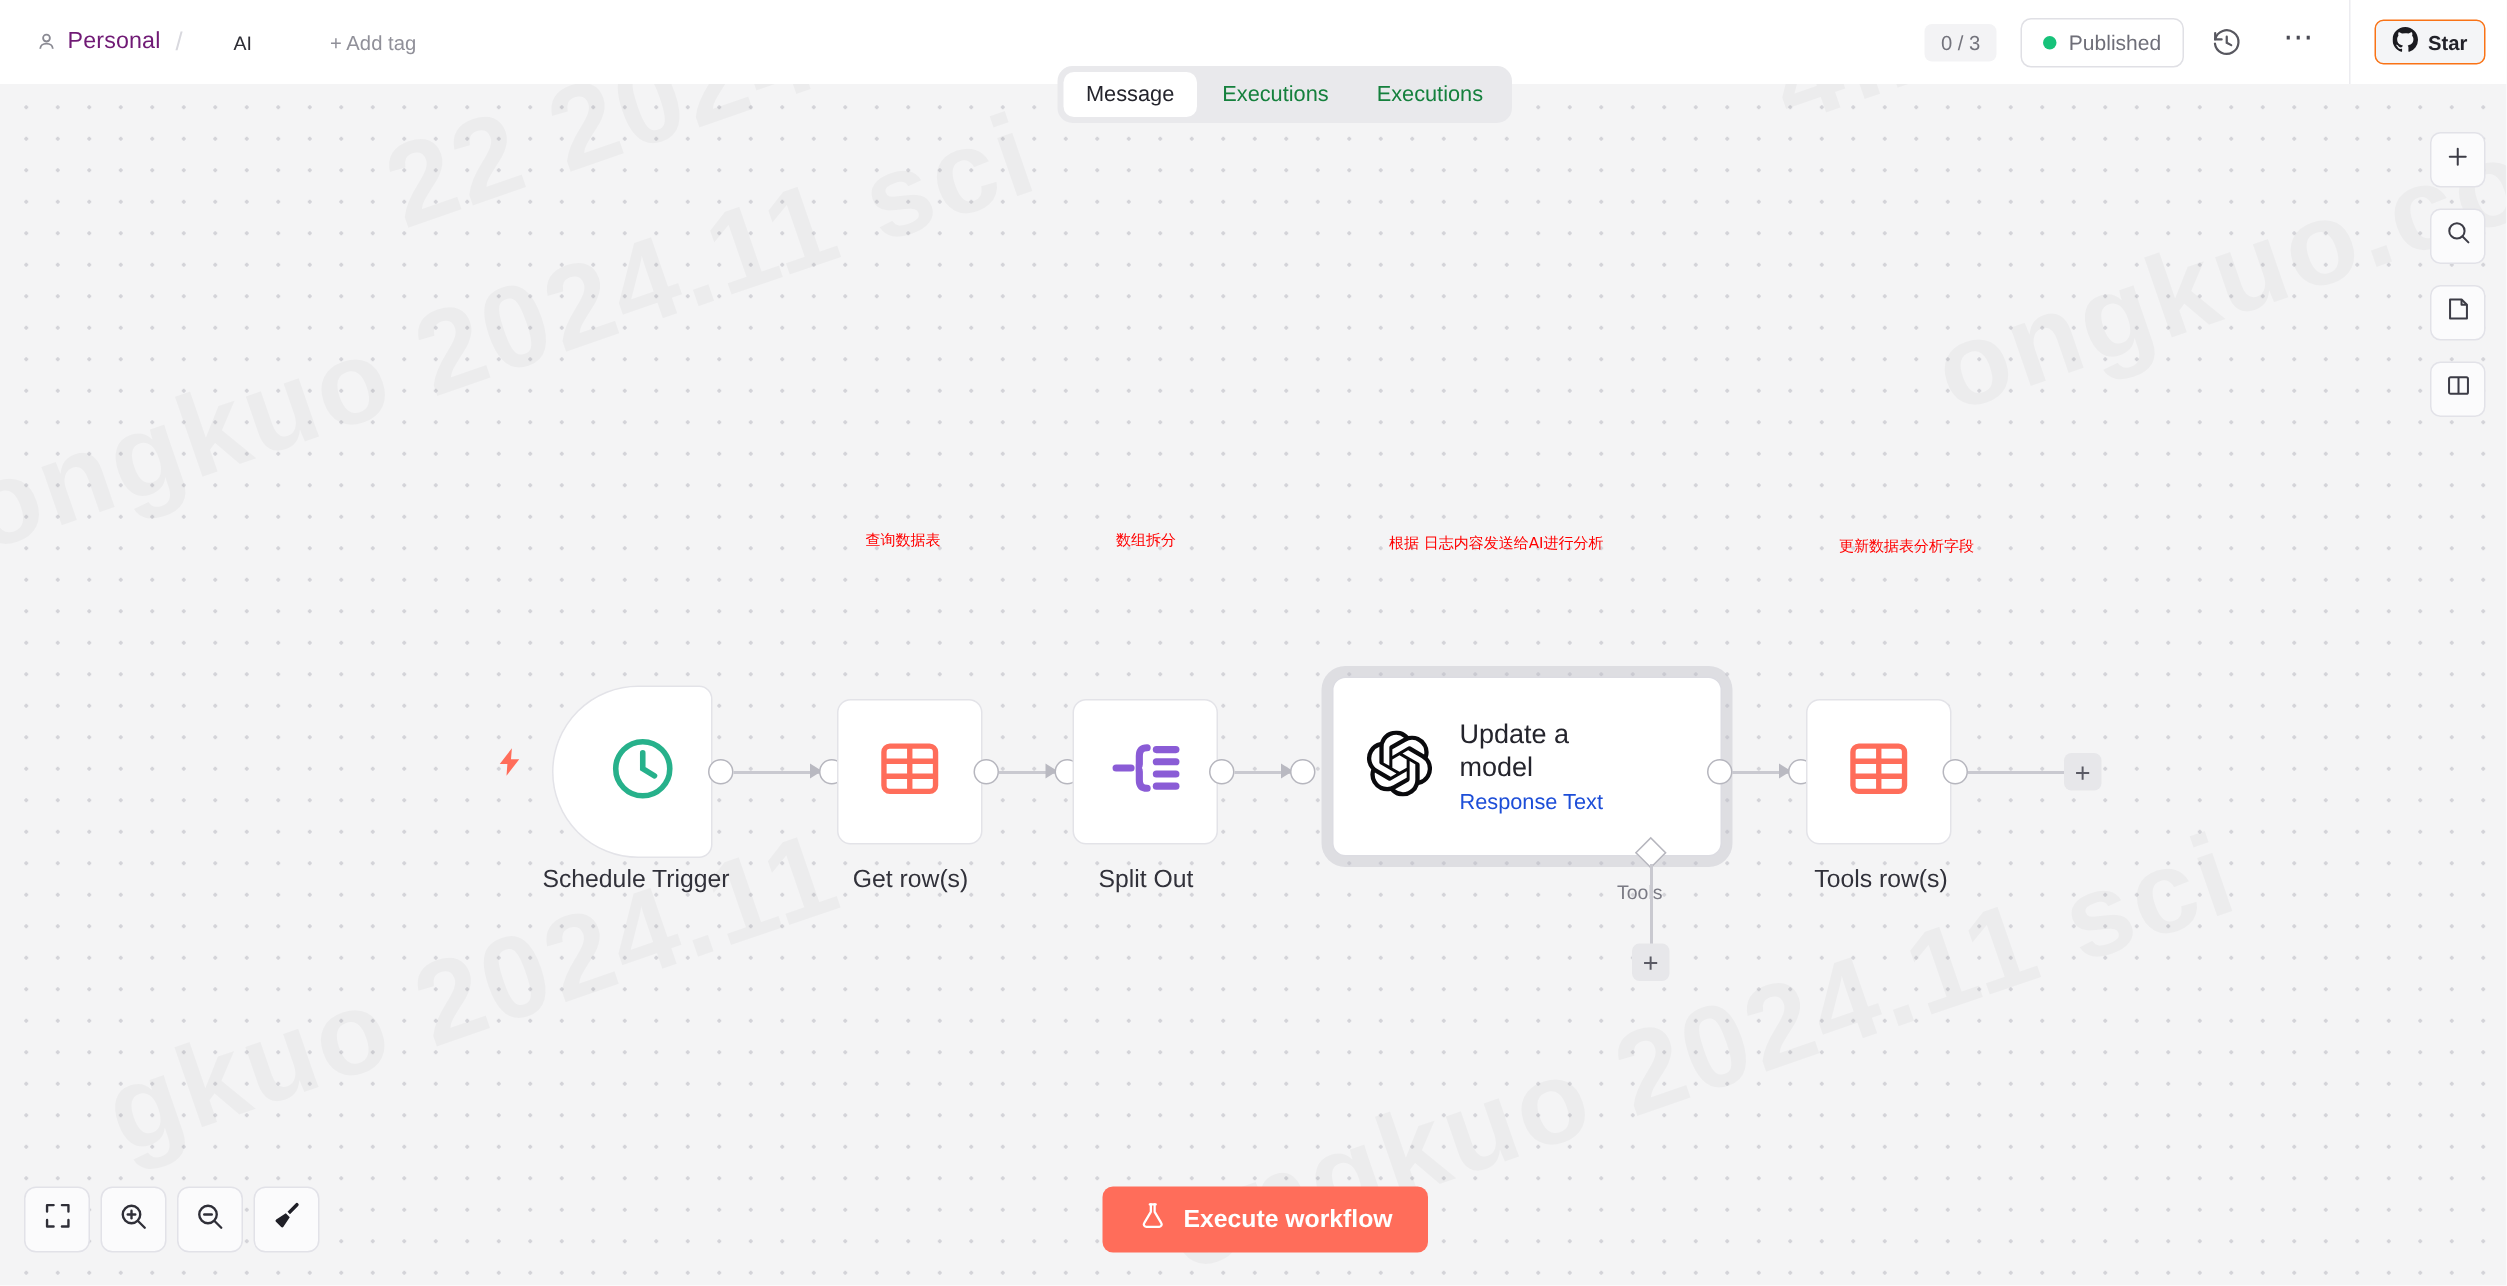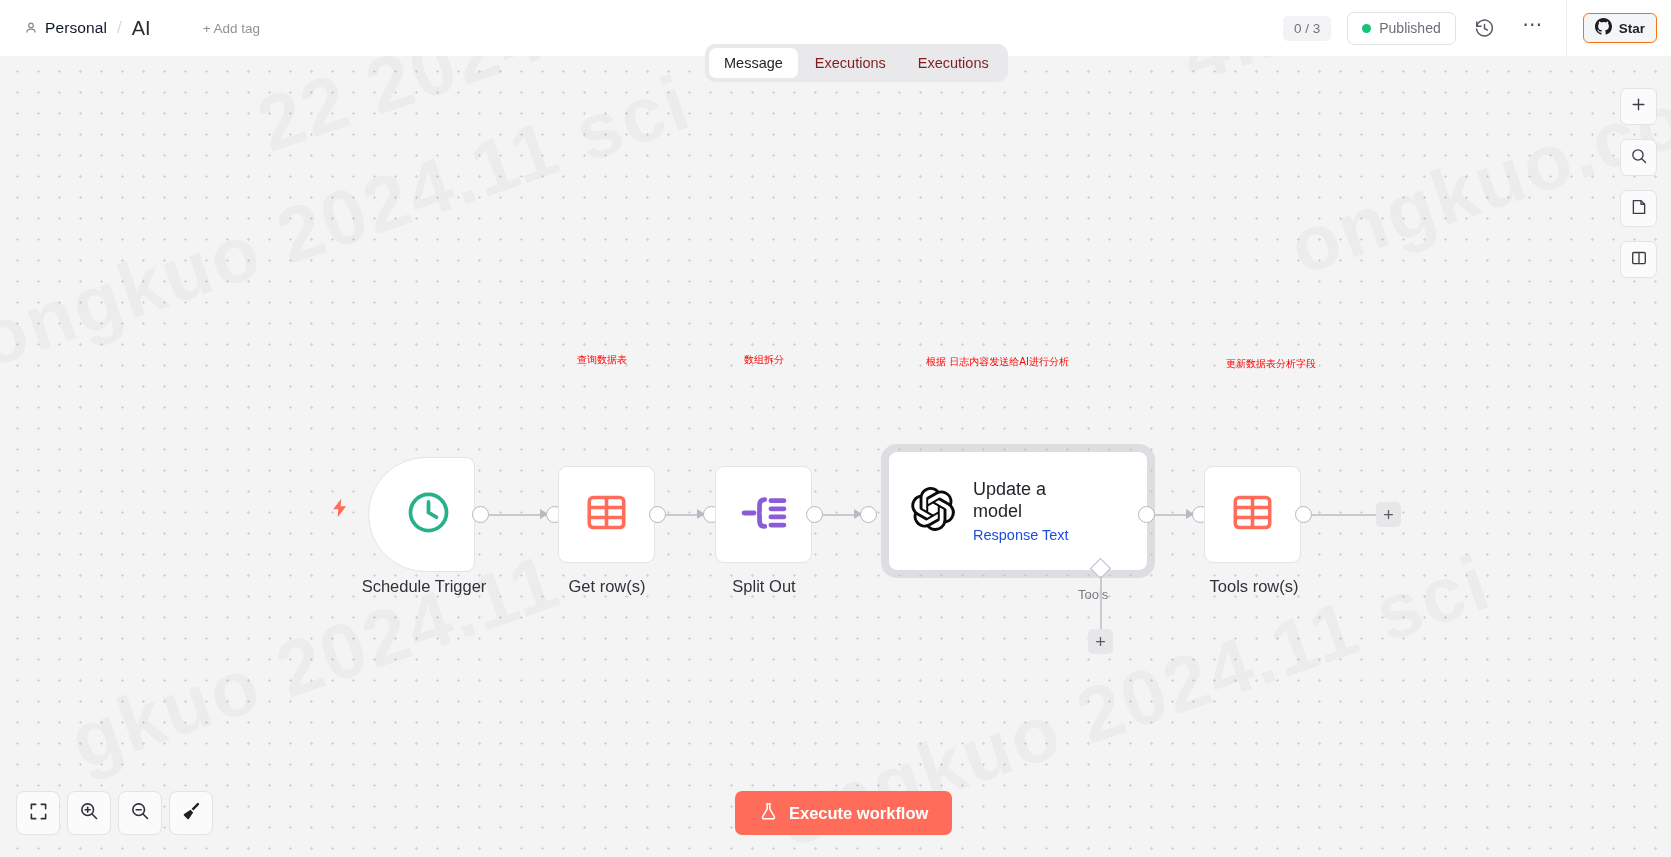--- a/index.html
+++ b/index.html
@@ -13,24 +13,24 @@
 
   
   .header {
     position: absolute; top: 0; left: 0; width: 1671px; height: 56px;
     background: #ffffff; z-index: 40;
     display: flex; align-items: center;
   }
   .hdr-left { display: flex; align-items: center; padding-left: 24px; gap: 0; }
   .person-icon { width: 14px; height: 14px; margin-right: 7px; display:block; }
   .crumb-home {
-    font-size: 15.5px; color: #0f172a; letter-spacing: .1px;
+    font-size: 15.5px; color: #701a75; letter-spacing: .1px;
   }
   .crumb-sep { color: #d8d8de; font-size: 17px; margin: 0 10px; }
-  .crumb-name { font-size: 20px; color: #2b2b33; }
+  .crumb-name { font-size: 13px; color: #2b2b33; margin-left: 24px; }
   .add-tag {
     margin-left: 52px; font-size: 13.5px; color: #909099; cursor: pointer;
     font-weight: 400;
   }
   .hdr-right {
     margin-left: auto; display: flex; align-items: center; padding-right: 14px; gap: 0;
   }
   .counter-pill {
     background: #f3f3f5; color: #73737c; border-radius: 5px;
     font-size: 13.5px; padding: 5px 11px; margin-right: 16px;
@@ -56,21 +56,21 @@
     cursor: pointer;
   }
 
   
   .tabbar {
     position: absolute; top: 44px; left: 705px; z-index: 45;
     background: #e9e9ec; border-radius: 10px; padding: 4px;
     display: flex; align-items: center; gap: 2px;
   }
   .tab {
-    font-size: 14.5px; color: #7f1d1d; padding: 7px 15px; border-radius: 7px;
+    font-size: 14.5px; color: #15803d; padding: 7px 15px; border-radius: 7px;
     cursor: pointer; white-space: nowrap;
   }
   .tab.active { background: #ffffff; color: #24242c; }
 
   
   .canvas {
     position: absolute; top: 56px; left: 0; width: 1671px; height: 801px;
     background-color: #f4f4f5;
     background-image: radial-gradient(circle, #d3d3d8 1.1px, transparent 1.2px);
     background-size: 21px 21px;

